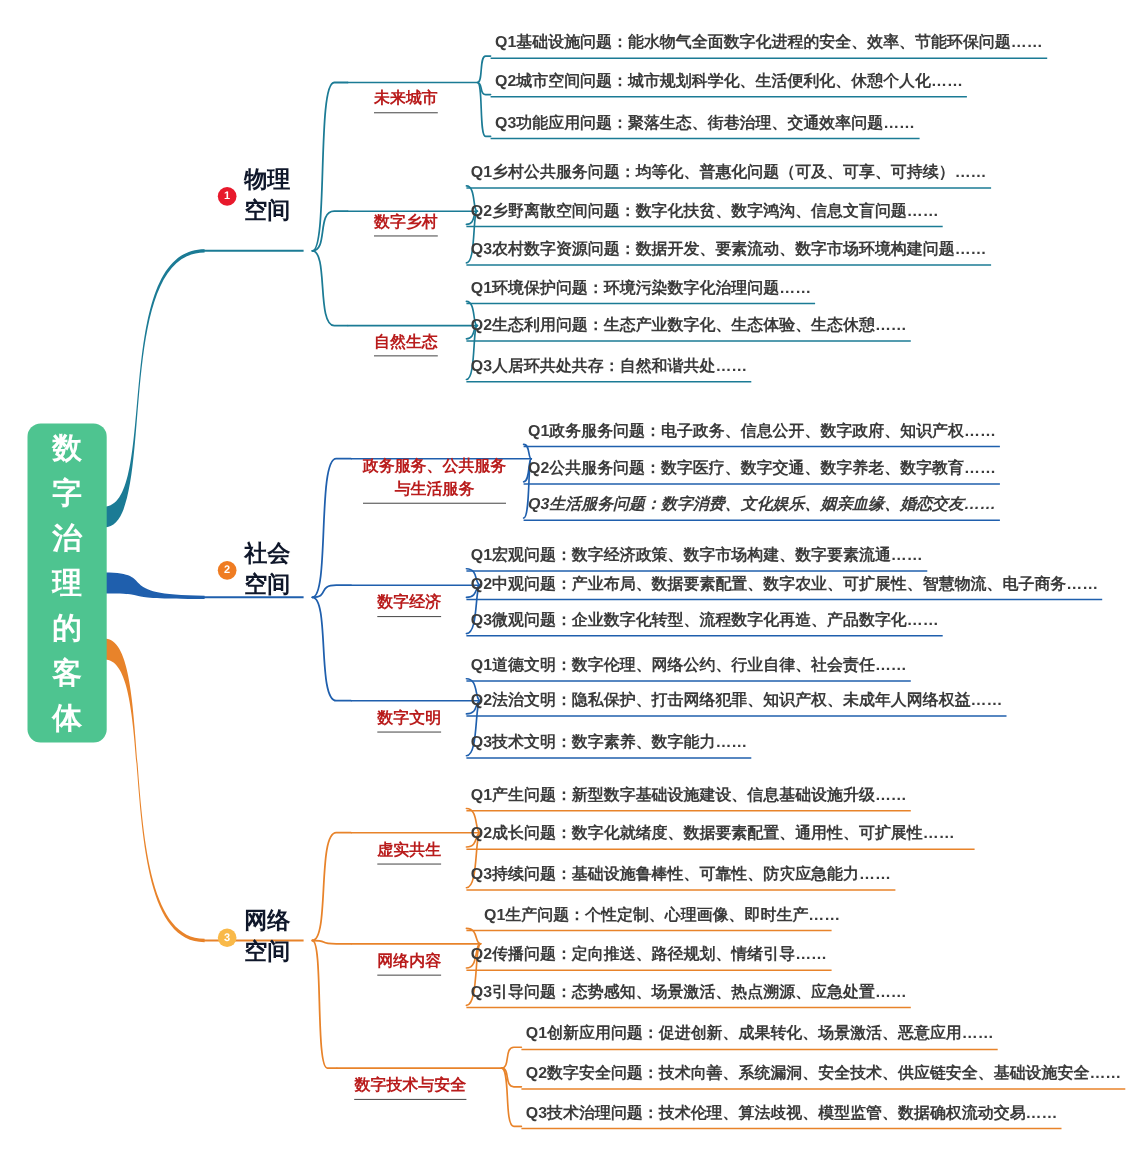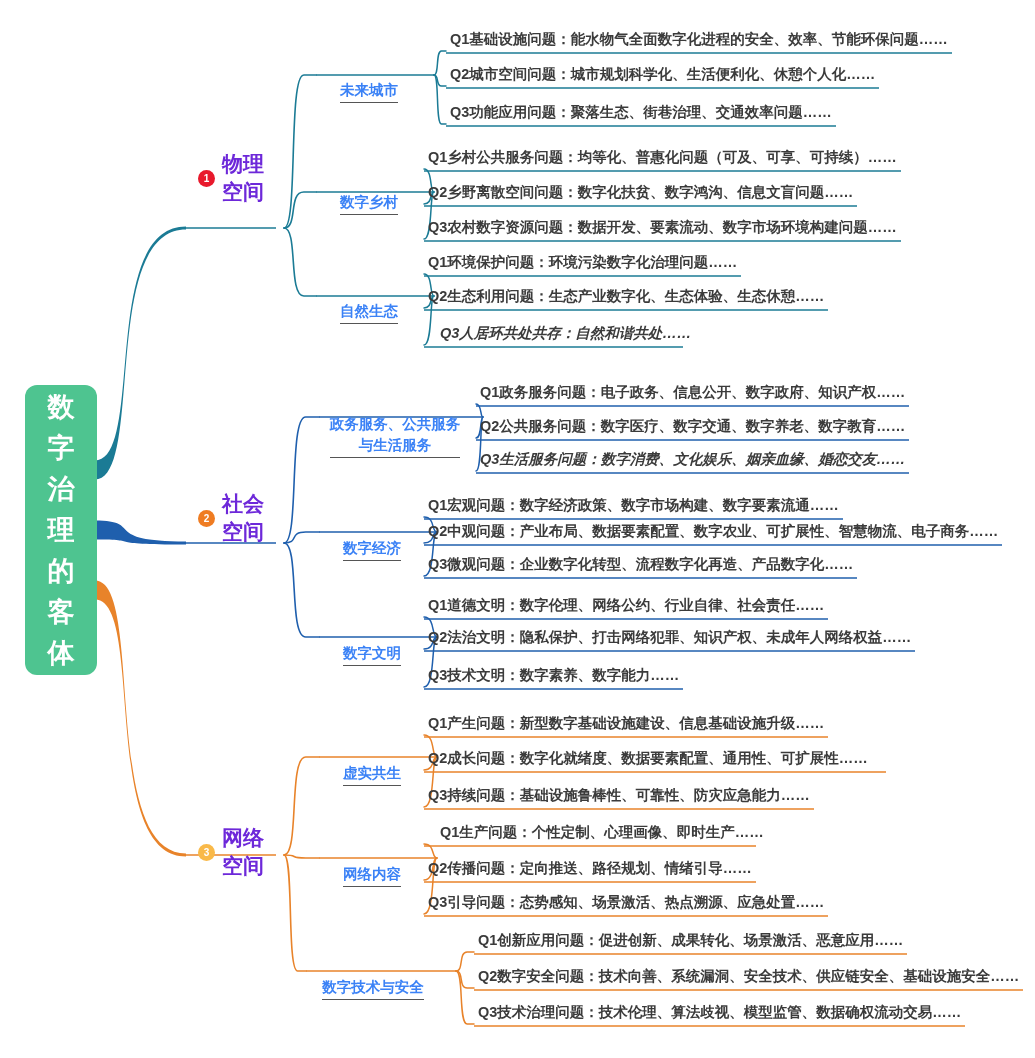--- a/index.html
+++ b/index.html
@@ -73,32 +73,32 @@
     font-weight: bold;
     display: flex;
     align-items: center;
     justify-content: center;
     margin-right: 7px;
     flex: none;
   }
   .l1-label {
     font-size: 21px;
     font-weight: bold;
-    color: #6d28d9;
+    color: #0f172a;
     line-height: 28px;
     white-space: pre-line;
   }
 
   
   .l2 {
     position: absolute;
     z-index: 3;
     font-size: 14.5px;
     font-weight: bold;
-    color: #3b82f6;
+    color: #b91c1c;
     text-align: center;
     line-height: 21px;
     white-space: pre-line;
     padding-bottom: 1px;
   }
   .l2-inner {
     display: inline-block;
     border-bottom: 1.4px solid #555;
     padding-bottom: 1px;
   }
@@ -280,21 +280,21 @@
     <div class="leaf" style="left:428px; top:218px;">
       <span>Q3农村数字资源问题：数据开发、要素流动、数字市场环境构建问题……</span>
     </div>
 
     <div class="leaf" style="left:428px; top:253px;">
       <span>Q1环境保护问题：环境污染数字化治理问题……</span>
     </div>
     <div class="leaf" style="left:428px; top:287px;">
       <span>Q2生态利用问题：生态产业数字化、生态体验、生态休憩……</span>
     </div>
-    <div class="leaf" style="left:440px; top:324px;font-style:italic;">
+    <div class="leaf" style="left:428px; top:324px;">
       <span>Q3人居环共处共存：自然和谐共处……</span>
     </div>
 
     <div class="leaf" style="left:480px; top:383px;">
       <span>Q1政务服务问题：电子政务、信息公开、数字政府、知识产权……</span>
     </div>
     <div class="leaf" style="left:480px; top:417px;">
       <span>Q2公共服务问题：数字医疗、数字交通、数字养老、数字教育……</span>
     </div>
     <div class="leaf" style="left:480px; top:450px;font-style:italic;">

